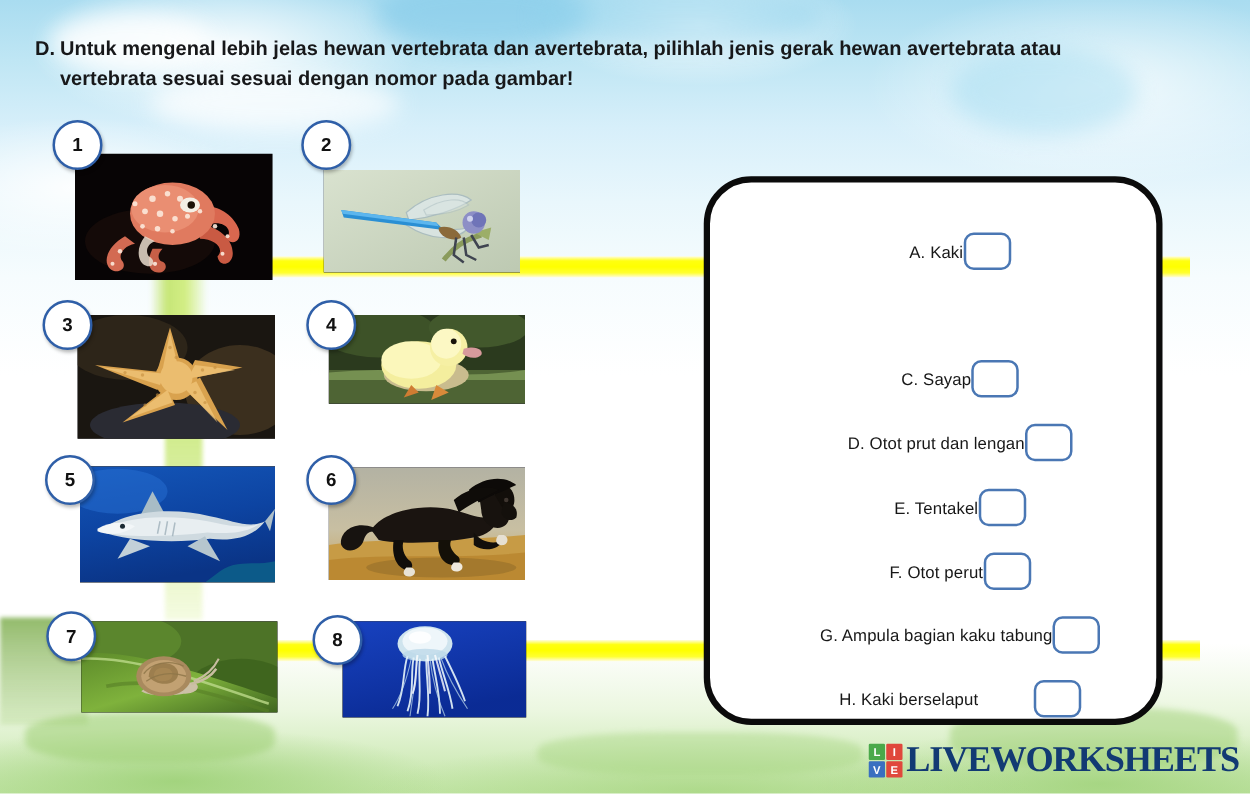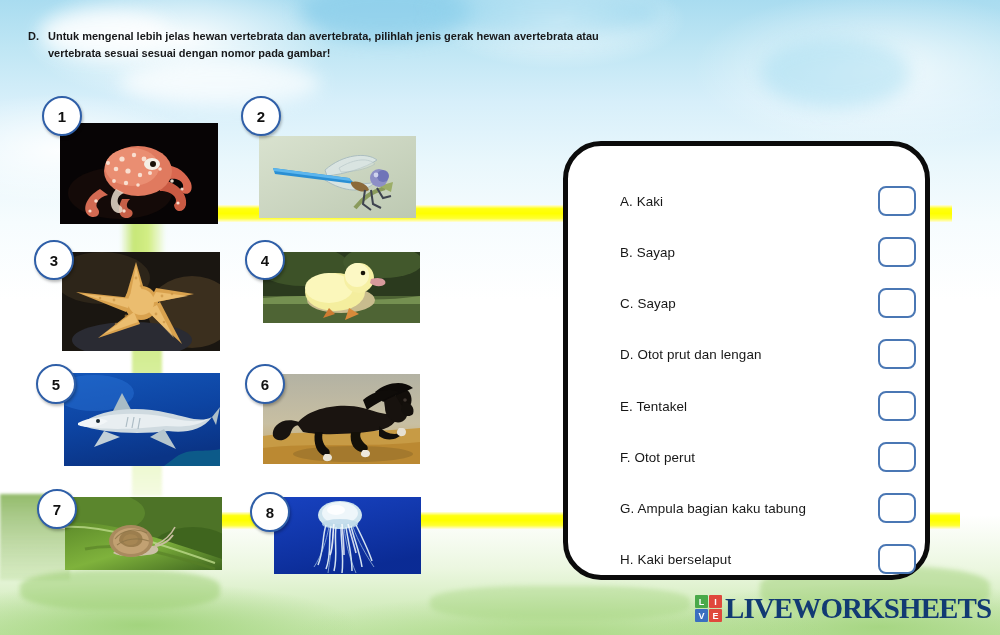--- a/index.html
+++ b/index.html
@@ -68,21 +68,21 @@
     background: linear-gradient(90deg, rgba(198,230,110,0) 0%, rgba(190,226,96,.85) 30%, rgba(206,236,120,.9) 62%, rgba(198,230,110,0) 100%);
     filter: blur(1.5px);
   }
 
   
   .instruction {
     position: absolute;
     left: 28px;
     top: 28px;
     width: 920px;
-    font-size: 11px;
+    font-size: 16px;
     font-weight: bold;
     color: #17181a;
     line-height: 1.52;
   }
   .instruction .lead {
     display: inline-block;
     width: 20px;
   }
   .instruction .l2 {
     display: block;
@@ -131,21 +131,21 @@
     border-radius: 38px;
     z-index: 5;
   }
   .opt-row {
     position: absolute;
     left: 52px;
     width: 296px;
     height: 34px;
     display: flex;
     align-items: center;
-    justify-content: space-between;
+    justify-content: center;
   }
   .opt-label {
     font-size: 13.4px;
     color: #171717;
     white-space: nowrap;
     letter-spacing: .1px;
   }
   .opt-box {
     width: 38px;
     height: 30px;
@@ -528,27 +528,20 @@
   <div class="panel">
 
     <div class="opt-row" style="top:38px;">
       <span class="opt-label">
         <span>A.</span>
         <span>Kaki</span>
       </span>
       <span class="opt-box"></span>
     </div>
 
-    <div class="opt-row" style="top:89px;">
-      <span class="opt-label">
-        <span>B.</span>
-        <span>Sayap</span>
-      </span>
-      <span class="opt-box"></span>
-    </div>
 
     <div class="opt-row" style="top:140px;">
       <span class="opt-label">
         <span>C.</span>
         <span>Sayap</span>
       </span>
       <span class="opt-box"></span>
     </div>
 
     <div class="opt-row" style="top:191px;">

